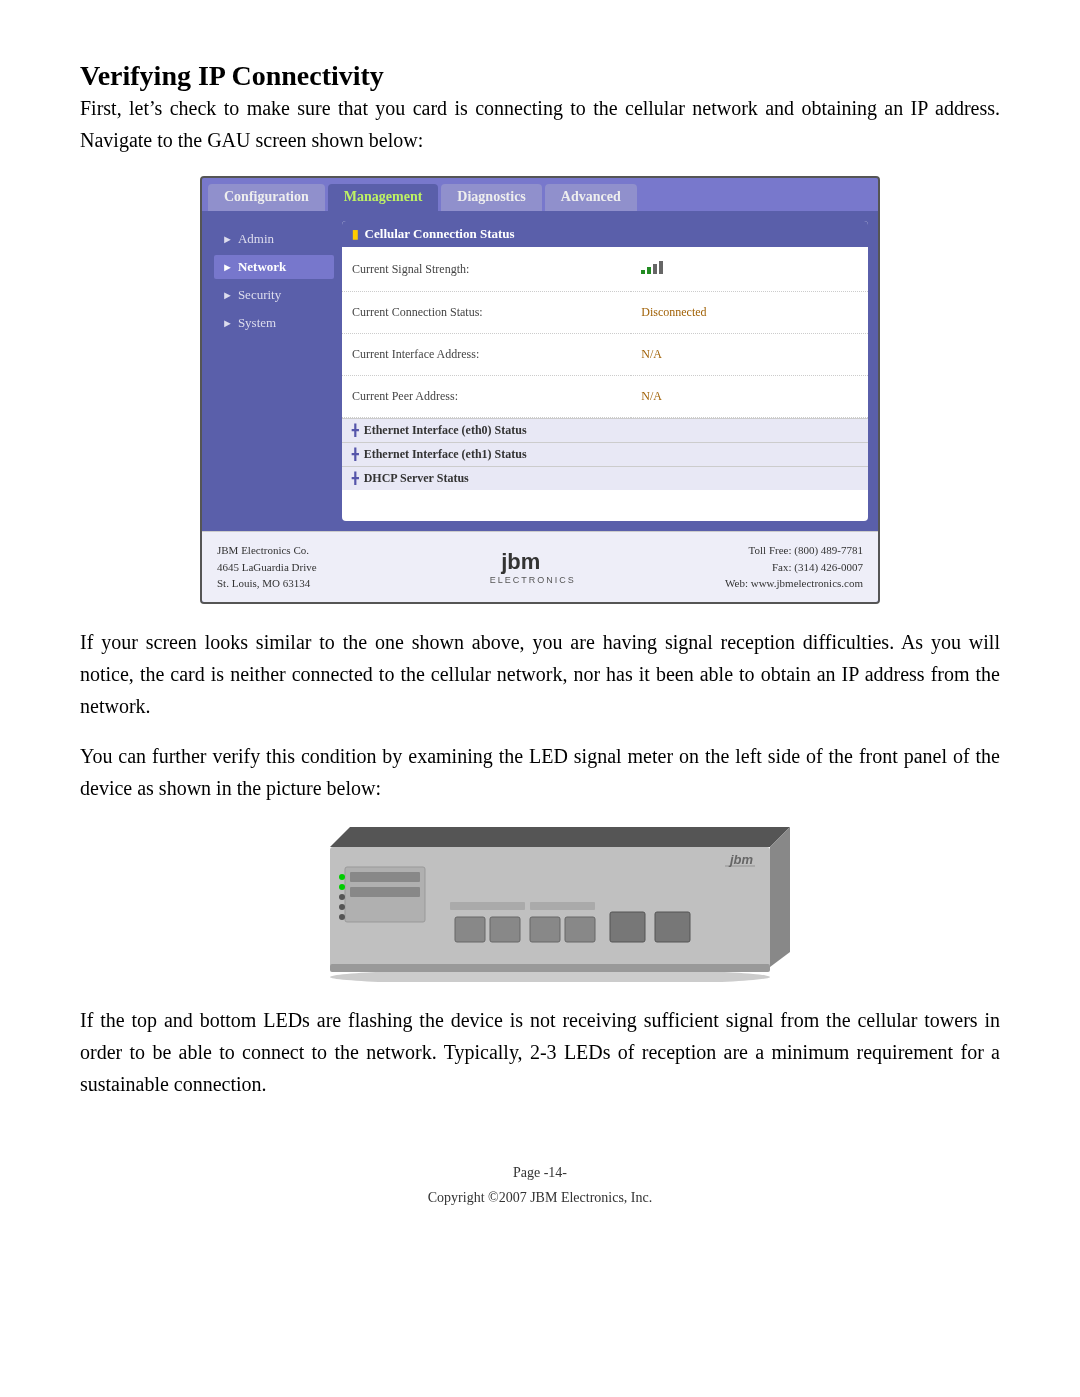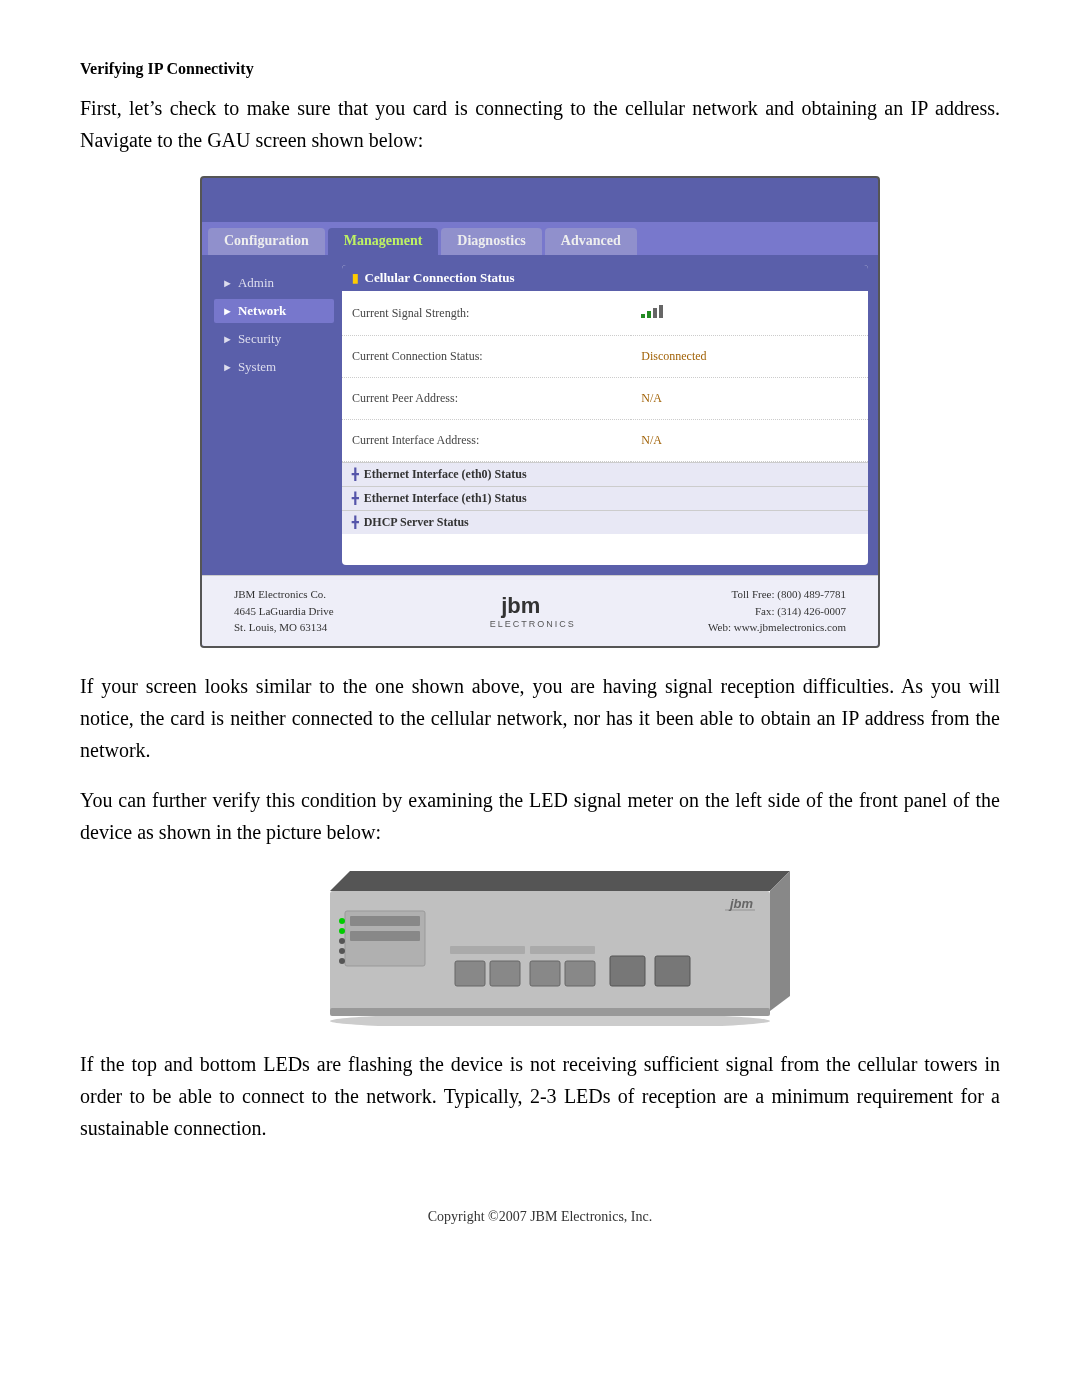--- a/index.html
+++ b/index.html
@@ -8,23 +8,22 @@
       font-family: Georgia, 'Times New Roman', serif;
       font-size: 15px;
       color: #000;
       width: 1080px;
       min-height: 1397px;
       padding: 60px 80px 60px 80px;
     }
 
     
     .page-title {
-      font-size: 16px;
-      font-weight: bold;
-      margin-bottom: 14px;
+      font-size: 28px;
+      font-weight: bold;
     }
 
     .body-text {
       font-size: 20px;
       line-height: 1.6;
       text-align: justify;
       margin-bottom: 18px;
     }
 
     
@@ -35,21 +34,20 @@
       margin: 20px auto 22px auto;
       width: 680px;
       background: #5a5faa;
     }
     .nav-tab-row {
       background: #7878cc;
       display: flex;
       align-items: flex-end;
       padding: 6px 6px 0 6px;
       gap: 3px;
-      margin-top: 44px;
     }
     .nav-tab-item {
       padding: 5px 16px 6px 16px;
       font-size: 14px;
       font-weight: bold;
       color: #fff;
       border-radius: 4px 4px 0 0;
       cursor: pointer;
     }
     .nav-tab-item.active {
@@ -170,21 +168,21 @@
       color: #5555aa;
       font-size: 11px;
     }
 
     
     .screenshot-footer {
       background: #eeeef8;
       display: flex;
       align-items: center;
       justify-content: space-between;
-      padding: 10px 32px;
+      padding: 10px 15px;
       border-top: 1px solid #ccc;
     }
     .footer-left {
       font-size: 11px;
       color: #333;
       line-height: 1.5;
     }
     .footer-center {
       font-size: 22px;
       font-weight: bold;
@@ -272,25 +270,25 @@
               <span class="bar dark" style="height:10px;"></span>
               <span class="bar dark" style="height:13px;"></span>
             </span>
           </td>
         </tr>
         <tr>
           <td>Current Connection Status:</td>
           <td>Disconnected</td>
         </tr>
         <tr>
-          <td>Current Peer Address:</td>
+          <td>Current Interface Address:</td>
           <td>N/A</td>
         </tr>
         <tr>
-          <td>Current Interface Address:</td>
+          <td>Current Peer Address:</td>
           <td>N/A</td>
         </tr>
       </tbody>
         </table>
 
       <div class="sub-section">
         <div class="sub-section-header">
           <span class="sub-section-icon">╋</span>
           <strong>Ethernet Interface (eth0) Status</strong>
         </div>
@@ -371,14 +369,15 @@
     <rect x="240" y="80" width="65" height="8" rx="1" fill="#aaa"></rect>
 
     <text x="440" y="42" font-size="13" font-style="italic" font-weight="bold" fill="#666" font-family="Arial">jbm</text>
     <line x1="435" y1="44" x2="465" y2="44" stroke="#666" stroke-width="0.5"></line>
   </svg>
 </div>
 
 <p class="body-text">If the top and bottom LEDs are flashing the device is not receiving sufficient signal from the cellular towers in order to be able to connect to the network.  Typically, 2-3 LEDs of reception are a minimum requirement for a sustainable connection.</p>
 
 <div class="page-footer">
+  <div>Page -14-</div>
   <div>Copyright ©2007 JBM Electronics, Inc.</div>
 </div>
 
 </body></html>

